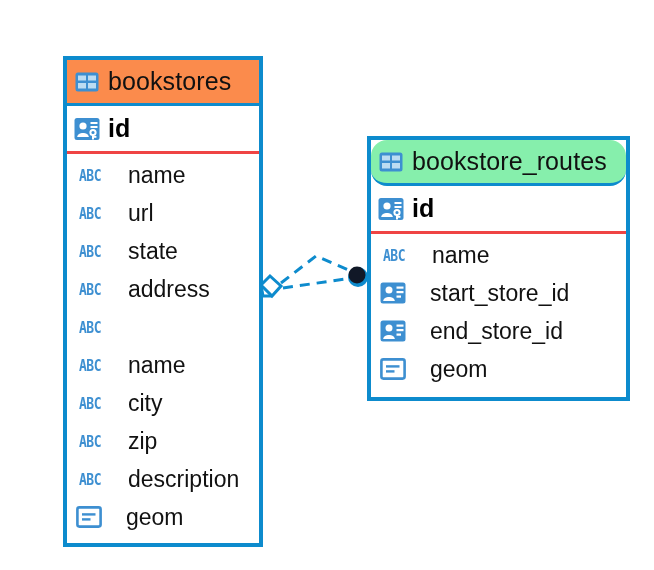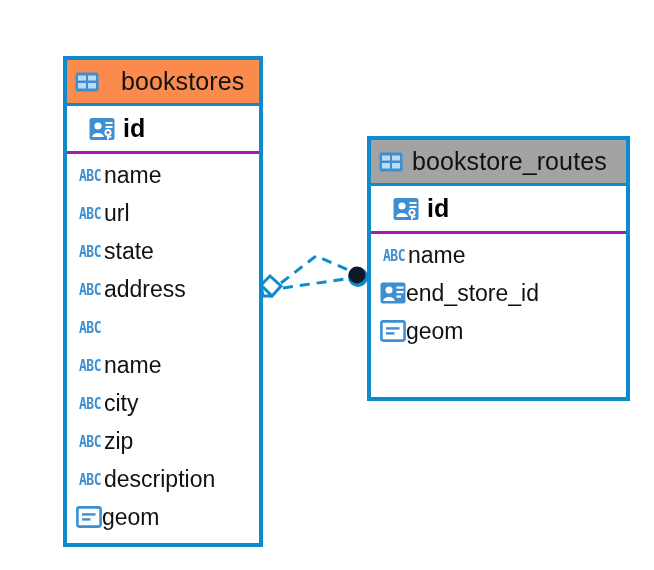--- a/index.html
+++ b/index.html
@@ -39,41 +39,41 @@
     color: #111111;
     margin-left: 9px;
     white-space: nowrap;
     letter-spacing: 0.1px;
   }
   .pk-row {
     display: flex;
     align-items: center;
     box-sizing: border-box;
     height: 48px;
-    padding-left: 22px;
-    border-bottom: 3px solid #a21caf;
+    padding-left: 7px;
+    border-bottom: 3px solid #ef4444;
   }
   .pk-row .col-label {
     font-size: 25px;
     font-weight: bold;
     color: #000000;
     margin-left: 8px;
     white-space: nowrap;
   }
   .col-row {
     display: flex;
     align-items: center;
     box-sizing: border-box;
     height: 38px;
     padding-left: 9px;
   }
   .col-row .col-label {
     font-size: 23px;
     color: #111111;
-    margin-left: 0;
+    margin-left: 24px;
     white-space: nowrap;
   }
   .col-list {
     padding-top: 2px;
     padding-bottom: 4px;
   }
 
   
   .icon {
     display: inline-flex;
@@ -122,21 +122,21 @@
     </g>
 
     <g>
       <circle cx="358" cy="277" r="10" fill="#0d8bcd"></circle>
       <circle cx="357" cy="275" r="8.5" fill="#111827"></circle>
     </g>
   </svg>
 
   <div class="entity" style="left:63px; top:56px; width:200px; height:491px;">
 
-    <div class="entity-header" style="background:#fb8b4c;gap:13px;">
+    <div class="entity-header" style="background:#fb8b4c;">
       <span class="icon">
         <svg width="24" height="20" viewBox="0 0 24 20">
           <rect x="0.5" y="0.5" width="23" height="19" rx="2.5" fill="#3d8fd1"></rect>
           <rect x="3" y="3.5" width="8" height="5" fill="#bcdcf2"></rect>
           <rect x="13" y="3.5" width="8" height="5" fill="#bcdcf2"></rect>
           <rect x="3" y="11" width="8" height="5.5" fill="#bcdcf2"></rect>
           <rect x="13" y="11" width="8" height="5.5" fill="#bcdcf2"></rect>
         </svg>
       </span>
       <span class="title">bookstores</span>
@@ -213,21 +213,21 @@
           </svg>
         </span>
         <span class="col-label">geom</span>
       </div>
 
     </div>
   </div>
 
   <div class="entity" style="left:367px; top:136px; width:263px; height:265px;">
 
-    <div class="entity-header" style="background:#a3a3a3;">
+    <div class="entity-header" style="background:#86efac;border-radius:16px;">
       <span class="icon">
         <svg width="24" height="20" viewBox="0 0 24 20">
           <rect x="0.5" y="0.5" width="23" height="19" rx="2.5" fill="#3d8fd1"></rect>
           <rect x="3" y="3.5" width="8" height="5" fill="#bcdcf2"></rect>
           <rect x="13" y="3.5" width="8" height="5" fill="#bcdcf2"></rect>
           <rect x="3" y="11" width="8" height="5.5" fill="#bcdcf2"></rect>
           <rect x="13" y="11" width="8" height="5.5" fill="#bcdcf2"></rect>
         </svg>
       </span>
       <span class="title">bookstore_routes</span>
@@ -249,20 +249,33 @@
       <span class="col-label">id</span>
     </div>
 
     <div class="col-list">
 
       <div class="col-row">
         <span class="icon icon-abc">ABC</span>
         <span class="col-label">name</span>
       </div>
 
+      <div class="col-row">
+        <span class="icon">
+          <svg width="26" height="22" viewBox="0 0 26 22">
+            <rect x="0.5" y="0.5" width="25" height="21" rx="2.5" fill="#3d8fd1"></rect>
+            <circle cx="9" cy="8" r="3.5" fill="#ffffff"></circle>
+            <path d="M 3.2 19 C 3.6 13.6 14.4 13.6 14.8 19 Z" fill="#ffffff"></path>
+            <rect x="16.5" y="4.5" width="7" height="2.2" fill="#ffffff"></rect>
+            <rect x="16.5" y="9" width="7" height="2.2" fill="#ffffff"></rect>
+            <rect x="16.5" y="13.5" width="4.5" height="2.2" fill="#ffffff"></rect>
+          </svg>
+        </span>
+        <span class="col-label">start_store_id</span>
+      </div>
 
       <div class="col-row">
         <span class="icon">
           <svg width="26" height="22" viewBox="0 0 26 22">
             <rect x="0.5" y="0.5" width="25" height="21" rx="2.5" fill="#3d8fd1"></rect>
             <circle cx="9" cy="8" r="3.5" fill="#ffffff"></circle>
             <path d="M 3.2 19 C 3.6 13.6 14.4 13.6 14.8 19 Z" fill="#ffffff"></path>
             <rect x="16.5" y="4.5" width="7" height="2.2" fill="#ffffff"></rect>
             <rect x="16.5" y="9" width="7" height="2.2" fill="#ffffff"></rect>
             <rect x="16.5" y="13.5" width="4.5" height="2.2" fill="#ffffff"></rect>

